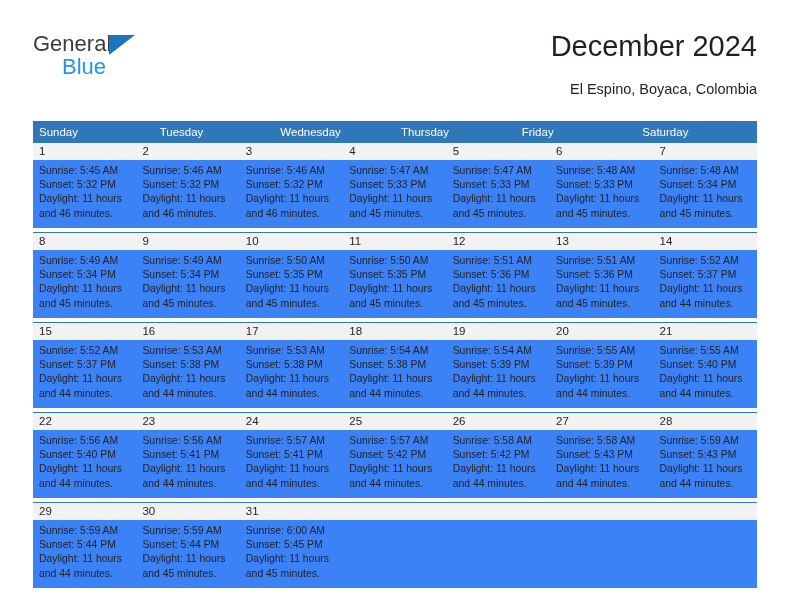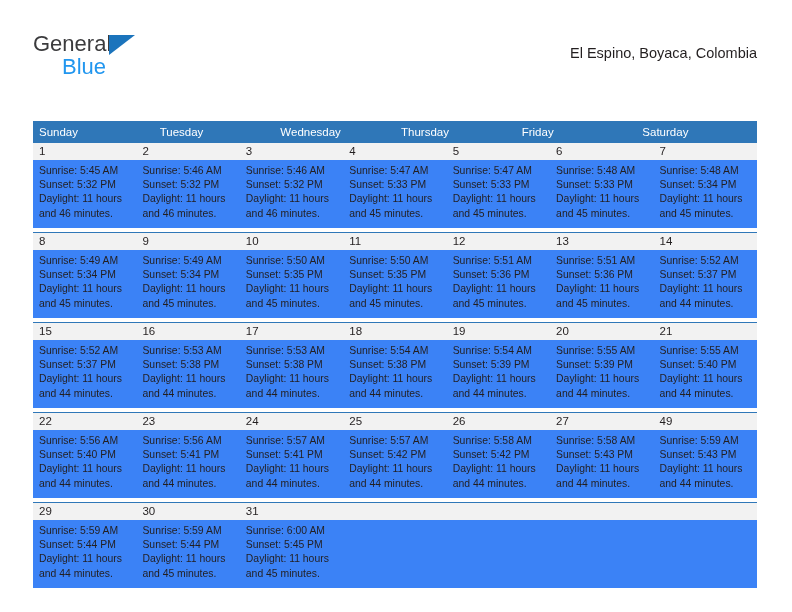--- a/index.html
+++ b/index.html
@@ -159,20 +159,21 @@
 
   <div class="topbar">
 
     <div class="logo">
       <div class="logo-general">General</div>
       <div class="logo-tri"></div>
       <div class="logo-blue">Blue</div>
     </div>
 
     <div class="title-block">
+      <div class="cal-title">December 2024</div>
       <div class="cal-subtitle">El Espino, Boyaca, Colombia</div>
     </div>
 
   </div>
 
   <div class="calendar">
     <div class="weekdays" id="weekday-row">
         <div class="weekday">Sunday</div>
         <div class="weekday">Tuesday</div>
         <div class="weekday">Wednesday</div>
@@ -347,21 +348,21 @@
           </div>
         </div>
         <div class="week">
           <div class="week-daterow">
             <div class="daynum">22</div>
             <div class="daynum">23</div>
             <div class="daynum">24</div>
             <div class="daynum">25</div>
             <div class="daynum">26</div>
             <div class="daynum">27</div>
-            <div class="daynum">49</div>
+            <div class="daynum">28</div>
           </div>
           <div class="week-body">
             <div class="cell">
               <div class="cell-line">Sunrise: 5:56 AM</div>
               <div class="cell-line">Sunset: 5:40 PM</div>
               <div class="cell-line">Daylight: 11 hours</div>
               <div class="cell-line">and 44 minutes.</div>
             </div>
             <div class="cell">
               <div class="cell-line">Sunrise: 5:56 AM</div>

